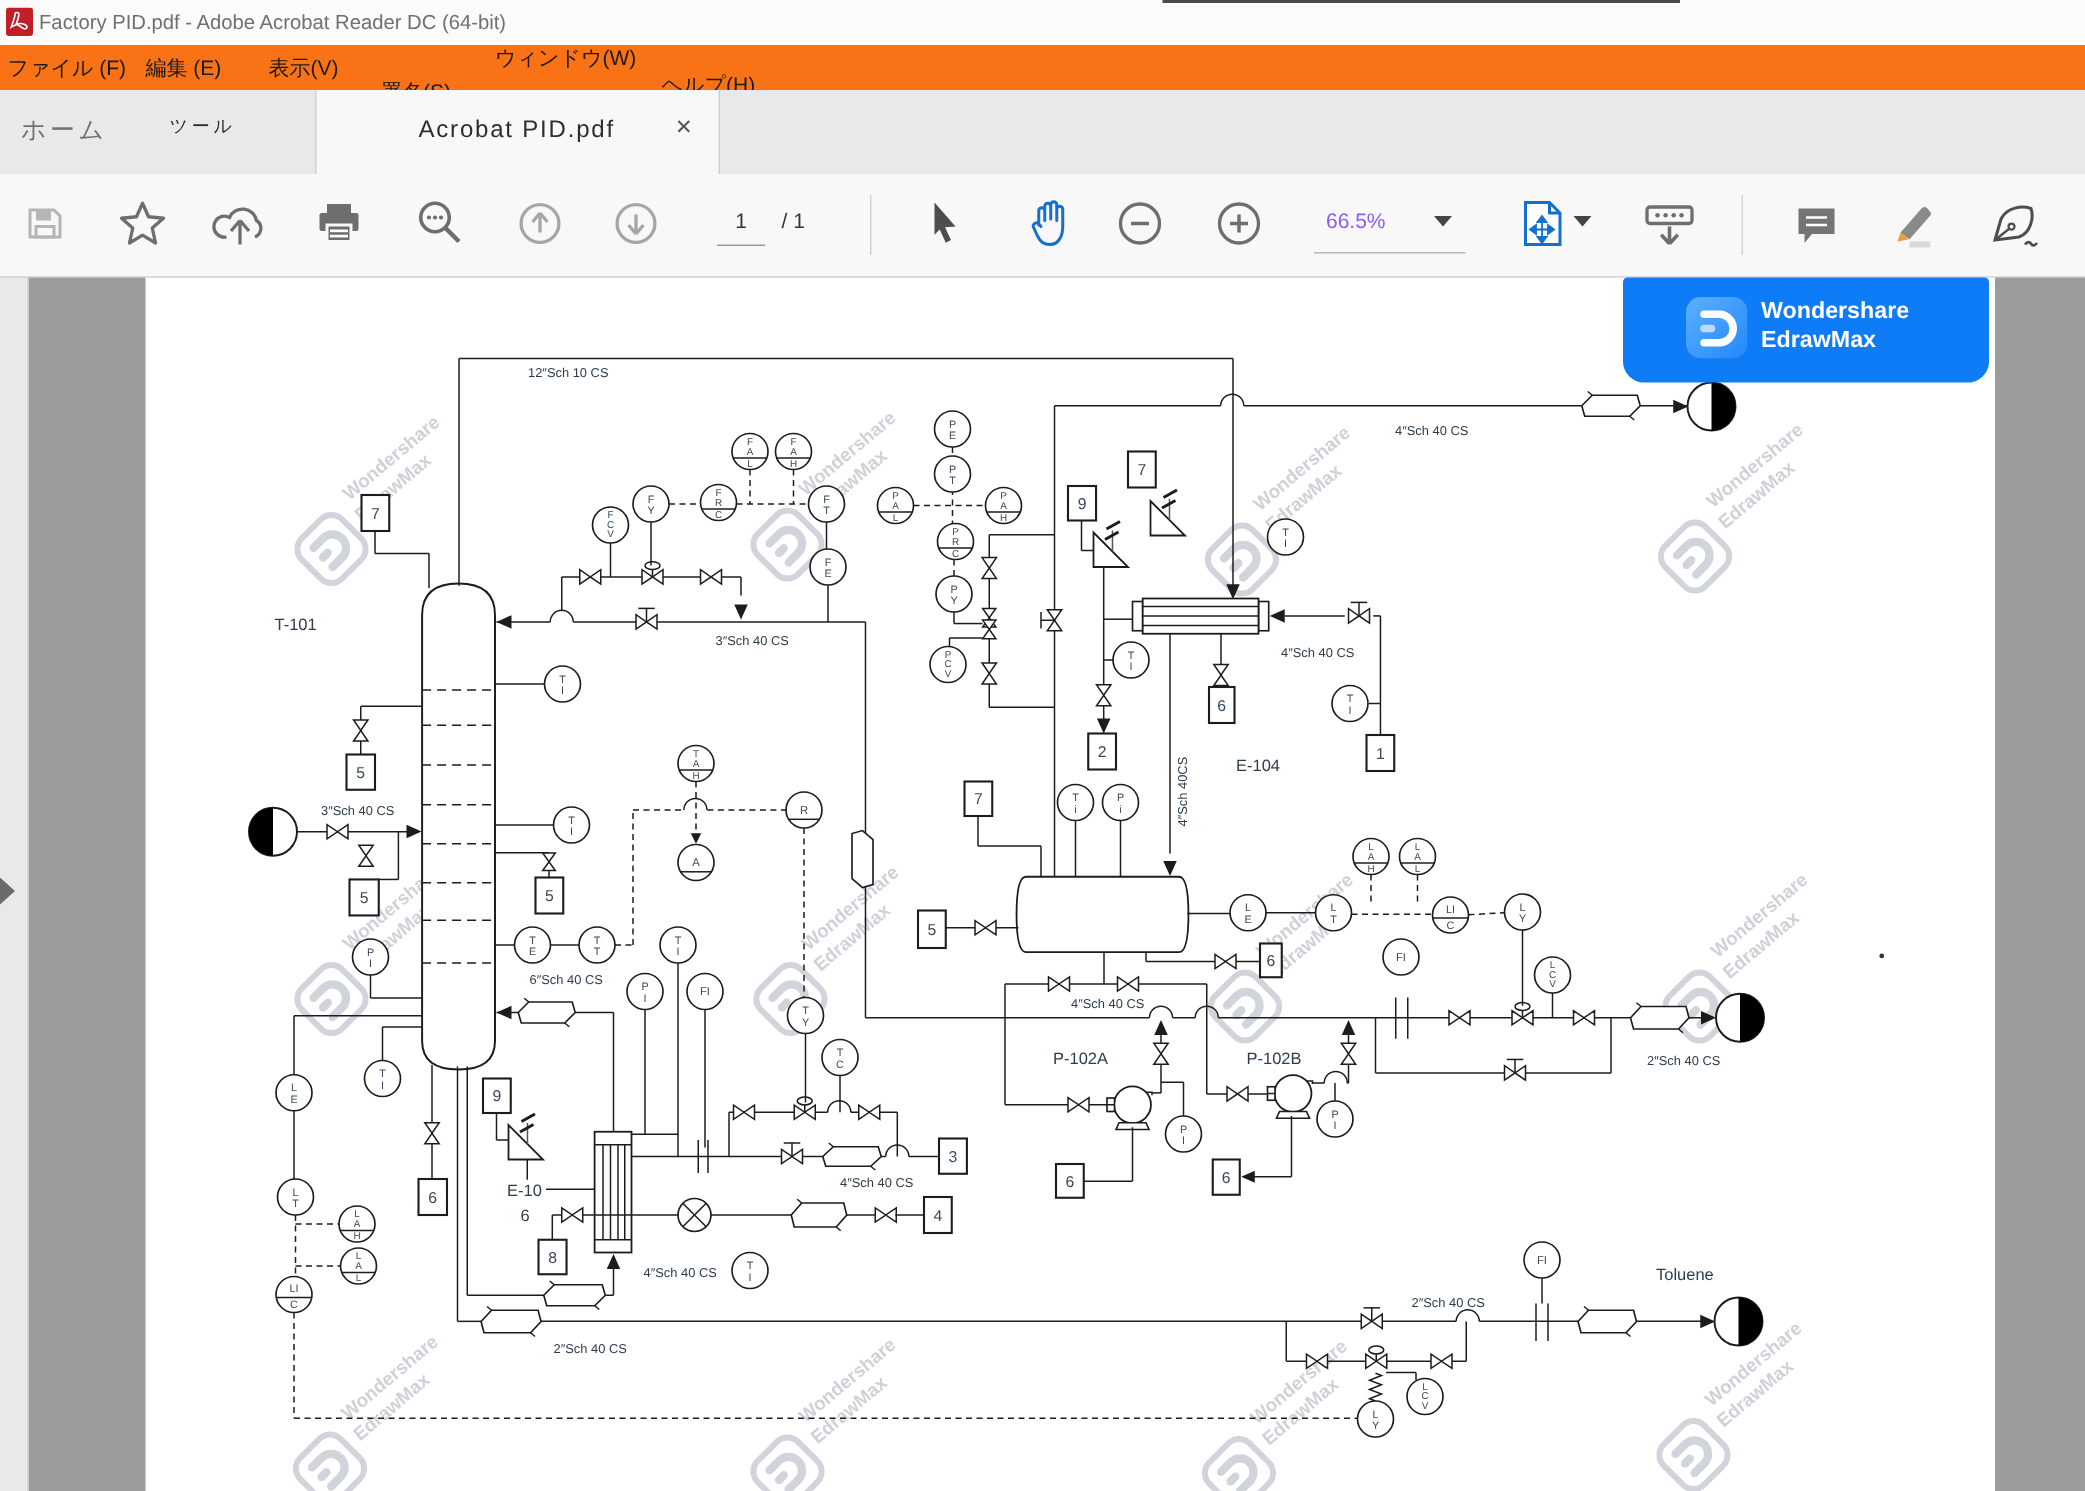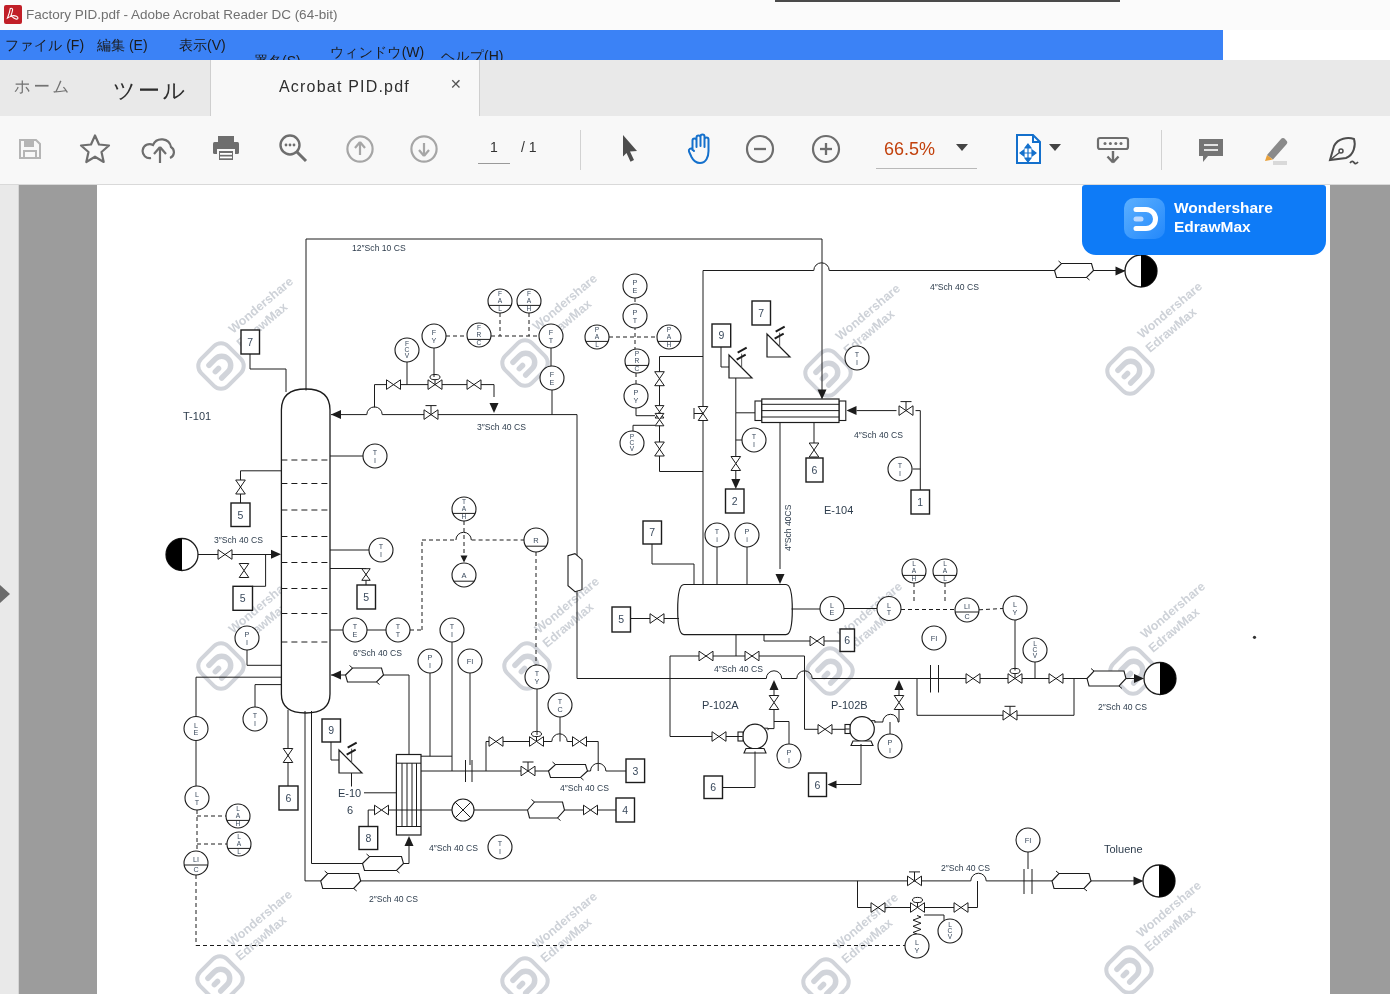--- a/index.html
+++ b/index.html
@@ -1,17 +1,17 @@
 <!DOCTYPE html>
 <html><head><meta charset="utf-8">
 <style>
 html,body{margin:0;padding:0;width:1390px;height:994px;overflow:hidden;
 font-family:"Liberation Sans",sans-serif;}
 .titlebar{position:absolute;left:0;top:0;width:1390px;height:30px;background:#fbfbfb;}
-.menubar{position:absolute;left:0;top:30px;width:1223px;height:30px;background:#3b82f6;}
+.menubar{position:absolute;left:0;top:30px;width:1390px;height:30px;background:#f97316;}
 .menubar span{font-size:14px;color:#1b1b1b;}
 .tabstrip{position:absolute;left:0;top:60px;width:1390px;height:56px;background:#e9e9e9;}
 .toolbar{position:absolute;left:0;top:116px;width:1390px;height:68px;background:#f8f8f8;border-bottom:1px solid #d9d9d9;}
 .docarea{position:absolute;left:0;top:185px;width:1390px;height:809px;background:#9c9c9c;}
 .rail{position:absolute;left:0;top:185px;width:18px;height:809px;background:#e9e9e9;border-right:1px solid #d4d4d4;}
 .page{position:absolute;left:97px;top:185px;width:1233px;height:809px;background:#ffffff;}
 .tab{position:absolute;left:210px;top:60px;width:268px;height:56px;background:#f8f8f8;border-left:1px solid #cfcfcf;border-right:1px solid #cfcfcf;}
 .badge{position:absolute;left:1082px;top:185px;width:244px;height:70px;background:#0e7bf7;border-radius:3px 3px 14px 14px;}
 </style></head>
 <body>
@@ -21,27 +21,27 @@
   <rect x="0" y="0" width="18" height="19" rx="2" fill="#c11f28"></rect>
   <path d="M3.5 13 C5 9 6 5.5 6.3 3.5 C8 3 9 3.6 8.5 5.5 C8.2 7 7.6 9 6.8 11 C8.5 10.6 11 10.6 12.5 11.3 C15 12.5 14 14.8 11.8 14 C10.3 13.4 8.8 12.3 7.7 11.3 C6.2 11.6 4.8 12.2 3.5 13 Z" fill="none" stroke="#fff" stroke-width="1.1"></path>
  </svg>
  <span style="position:absolute;left:26px;top:7px;font-size:13.5px;color:#707070">Factory PID.pdf - Adobe Acrobat Reader DC (64-bit)</span>
 </div>
 <div class="menubar">
  <span style="position:absolute;left:5px;top:7px">ファイル (F)</span>
     <span style="position:absolute;left:97px;top:7px">編集 (E)</span>
     <span style="position:absolute;left:179px;top:7px">表示(V)</span>
     <span style="position:absolute;left:254px;top:23px">署名(S)</span>
-    <span style="position:absolute;left:330px;top:14px">ウィンドウ(W)</span>
+    <span style="position:absolute;left:330px;top:0">ウィンドウ(W)</span>
     <span style="position:absolute;left:441px;top:18px">ヘルプ(H)</span>
 </div>
 <div class="tabstrip"></div>
 <div class="tab"></div>
 <div style="position:absolute;left:14px;top:76px;font-size:16.5px;letter-spacing:2.5px;color:#737373">ホーム</div>
-<div style="position:absolute;left:113px;top:76px;font-size:22px;letter-spacing:2.5px;color:#2e2e2e">ツール</div>
+<div style="position:absolute;left:113px;top:76px;font-size:12px;letter-spacing:2.5px;color:#2e2e2e">ツール</div>
 <div style="position:absolute;left:279px;top:78px;font-size:16px;letter-spacing:1.2px;color:#2e2e2e">Acrobat PID.pdf</div>
 <div style="position:absolute;left:450px;top:76px;font-size:14px;color:#555">✕</div>
 <div class="toolbar">
     <div style="position:absolute;left:15px;top:18px"><svg width="30" height="30" viewBox="0 0 30 30">
 <path d="M5 6 h16 l4 4 v14 h-20 z" fill="none" stroke="#b5b5b5" stroke-width="2"></path>
 <rect x="9" y="6" width="10" height="7" fill="#b5b5b5"></rect>
 <rect x="9" y="17" width="12" height="7" fill="none" stroke="#b5b5b5" stroke-width="2"></rect>
       </svg></div>
     <div style="position:absolute;left:78px;top:16px"><svg width="34" height="34" viewBox="0 0 34 34">
 <path d="M17 3.5 L21 12.5 L31 13.5 L23.5 20 L25.7 30 L17 24.7 L8.3 30 L10.5 20 L3 13.5 L13 12.5 Z" fill="none" stroke="#6e6e6e" stroke-width="2.2" stroke-linejoin="round"></path>
@@ -84,21 +84,21 @@
       </svg></div>
     <div style="position:absolute;left:745px;top:18px"><svg width="30" height="30" viewBox="0 0 30 30">
 <circle cx="15" cy="15" r="13" fill="none" stroke="#6e6e6e" stroke-width="2.2"></circle>
         <line x1="9" y1="15" x2="21" y2="15" stroke="#6e6e6e" stroke-width="2.3"></line>
       </svg></div>
     <div style="position:absolute;left:811px;top:18px"><svg width="30" height="30" viewBox="0 0 30 30">
 <circle cx="15" cy="15" r="13" fill="none" stroke="#6e6e6e" stroke-width="2.2"></circle>
         <line x1="9" y1="15" x2="21" y2="15" stroke="#6e6e6e" stroke-width="2.3"></line>
         <line x1="15" y1="9" x2="15" y2="21" stroke="#6e6e6e" stroke-width="2.3"></line>
       </svg></div>
-    <div style="position:absolute;left:884px;top:23px;font-size:18px;color:#c2410c">66.5%</div>
+    <div style="position:absolute;left:884px;top:23px;font-size:14px;color:#8b5cf6">66.5%</div>
     <div style="position:absolute;left:876px;top:52px;width:101px;border-bottom:1px solid #b9b9b9"></div>
     <div style="position:absolute;left:956px;top:28px;width:0;height:0;border-left:6px solid transparent;border-right:6px solid transparent;border-top:7px solid #444"></div>
     <div style="position:absolute;left:1013px;top:17px"><svg width="30" height="32" viewBox="0 0 30 32">
 <path d="M4 2 h16 l7 7 v21 h-23 z" fill="#fff" stroke="#1470cc" stroke-width="2"></path>
 <path d="M20 2 v7 h7" fill="none" stroke="#1470cc" stroke-width="2"></path>
 <path d="M15 11 l3 4 h-6 z M15 29 l3-4 h-6 z M7 20 l4-3 v6 z M23 20 l-4-3 v6 z M15 14 v12 M9 20 h12" fill="#1470cc" stroke="#1470cc" stroke-width="1.2"></path>
       </svg></div>
     <div style="position:absolute;left:1049px;top:28px;width:0;height:0;border-left:6px solid transparent;border-right:6px solid transparent;border-top:7px solid #444"></div>
     <div style="position:absolute;left:1095px;top:18px"><svg width="36" height="32" viewBox="0 0 36 32">
 <rect x="3" y="4" width="30" height="11" rx="2" fill="none" stroke="#6e6e6e" stroke-width="2.2"></rect>

